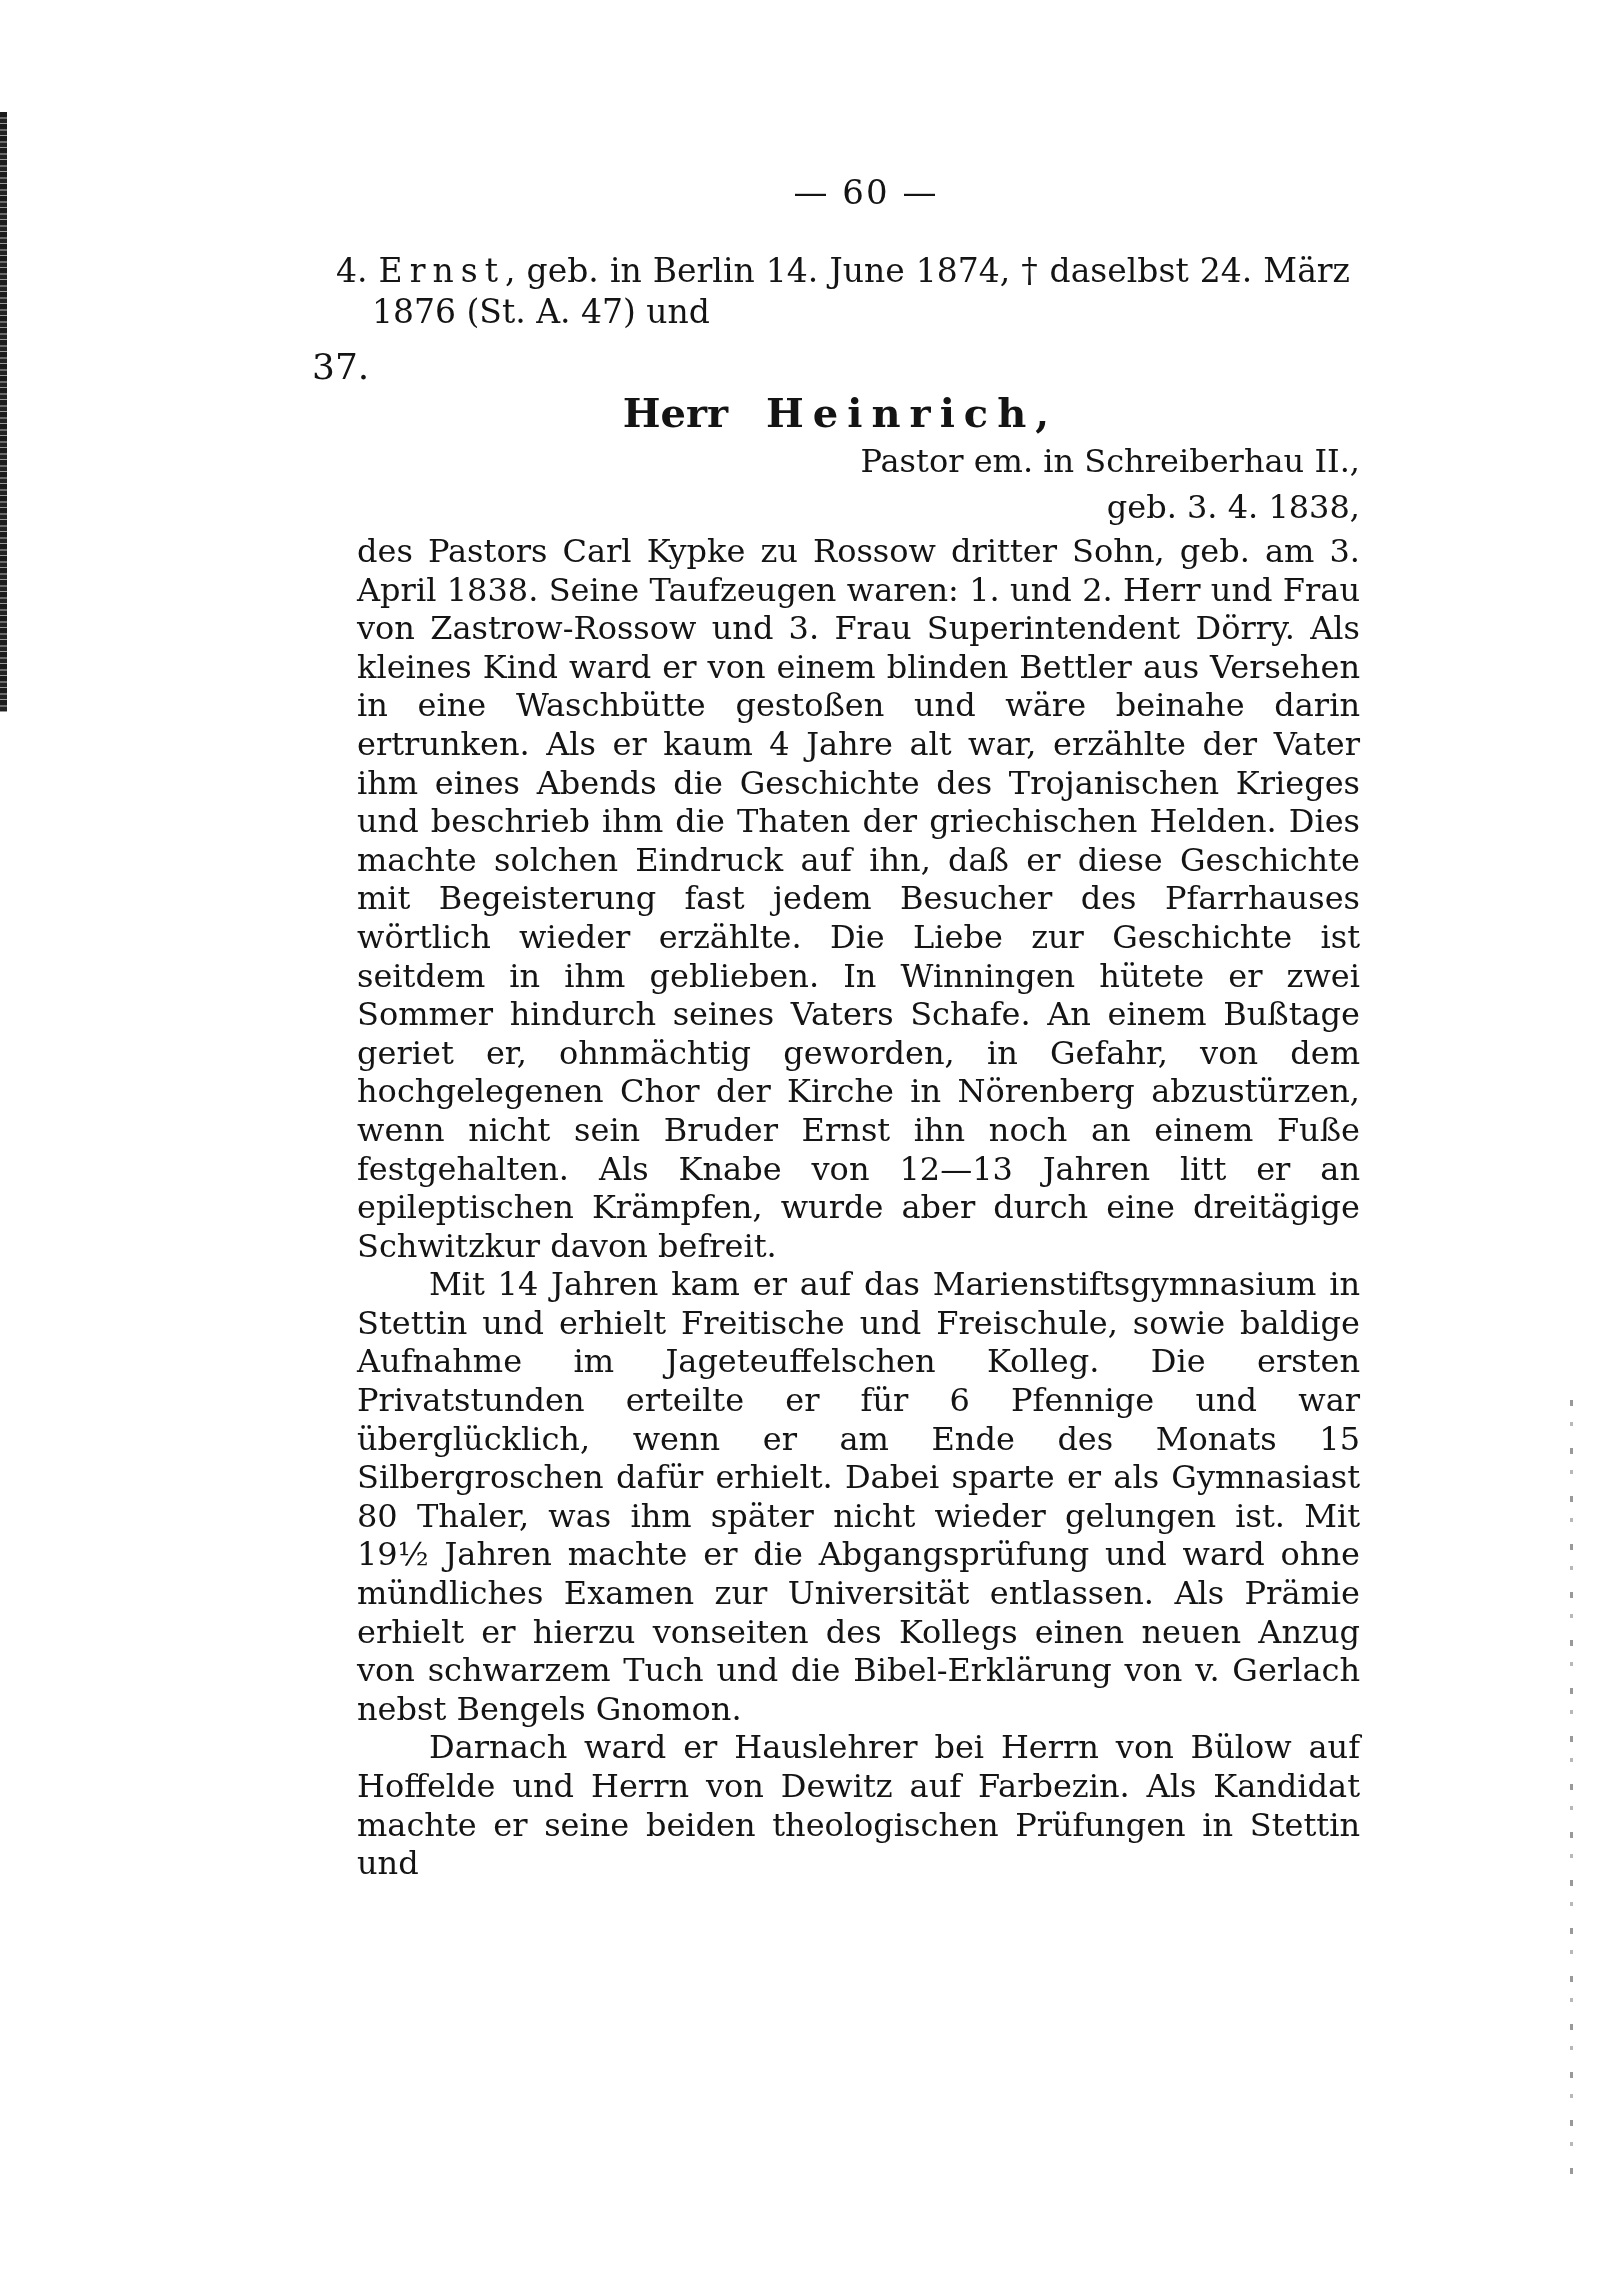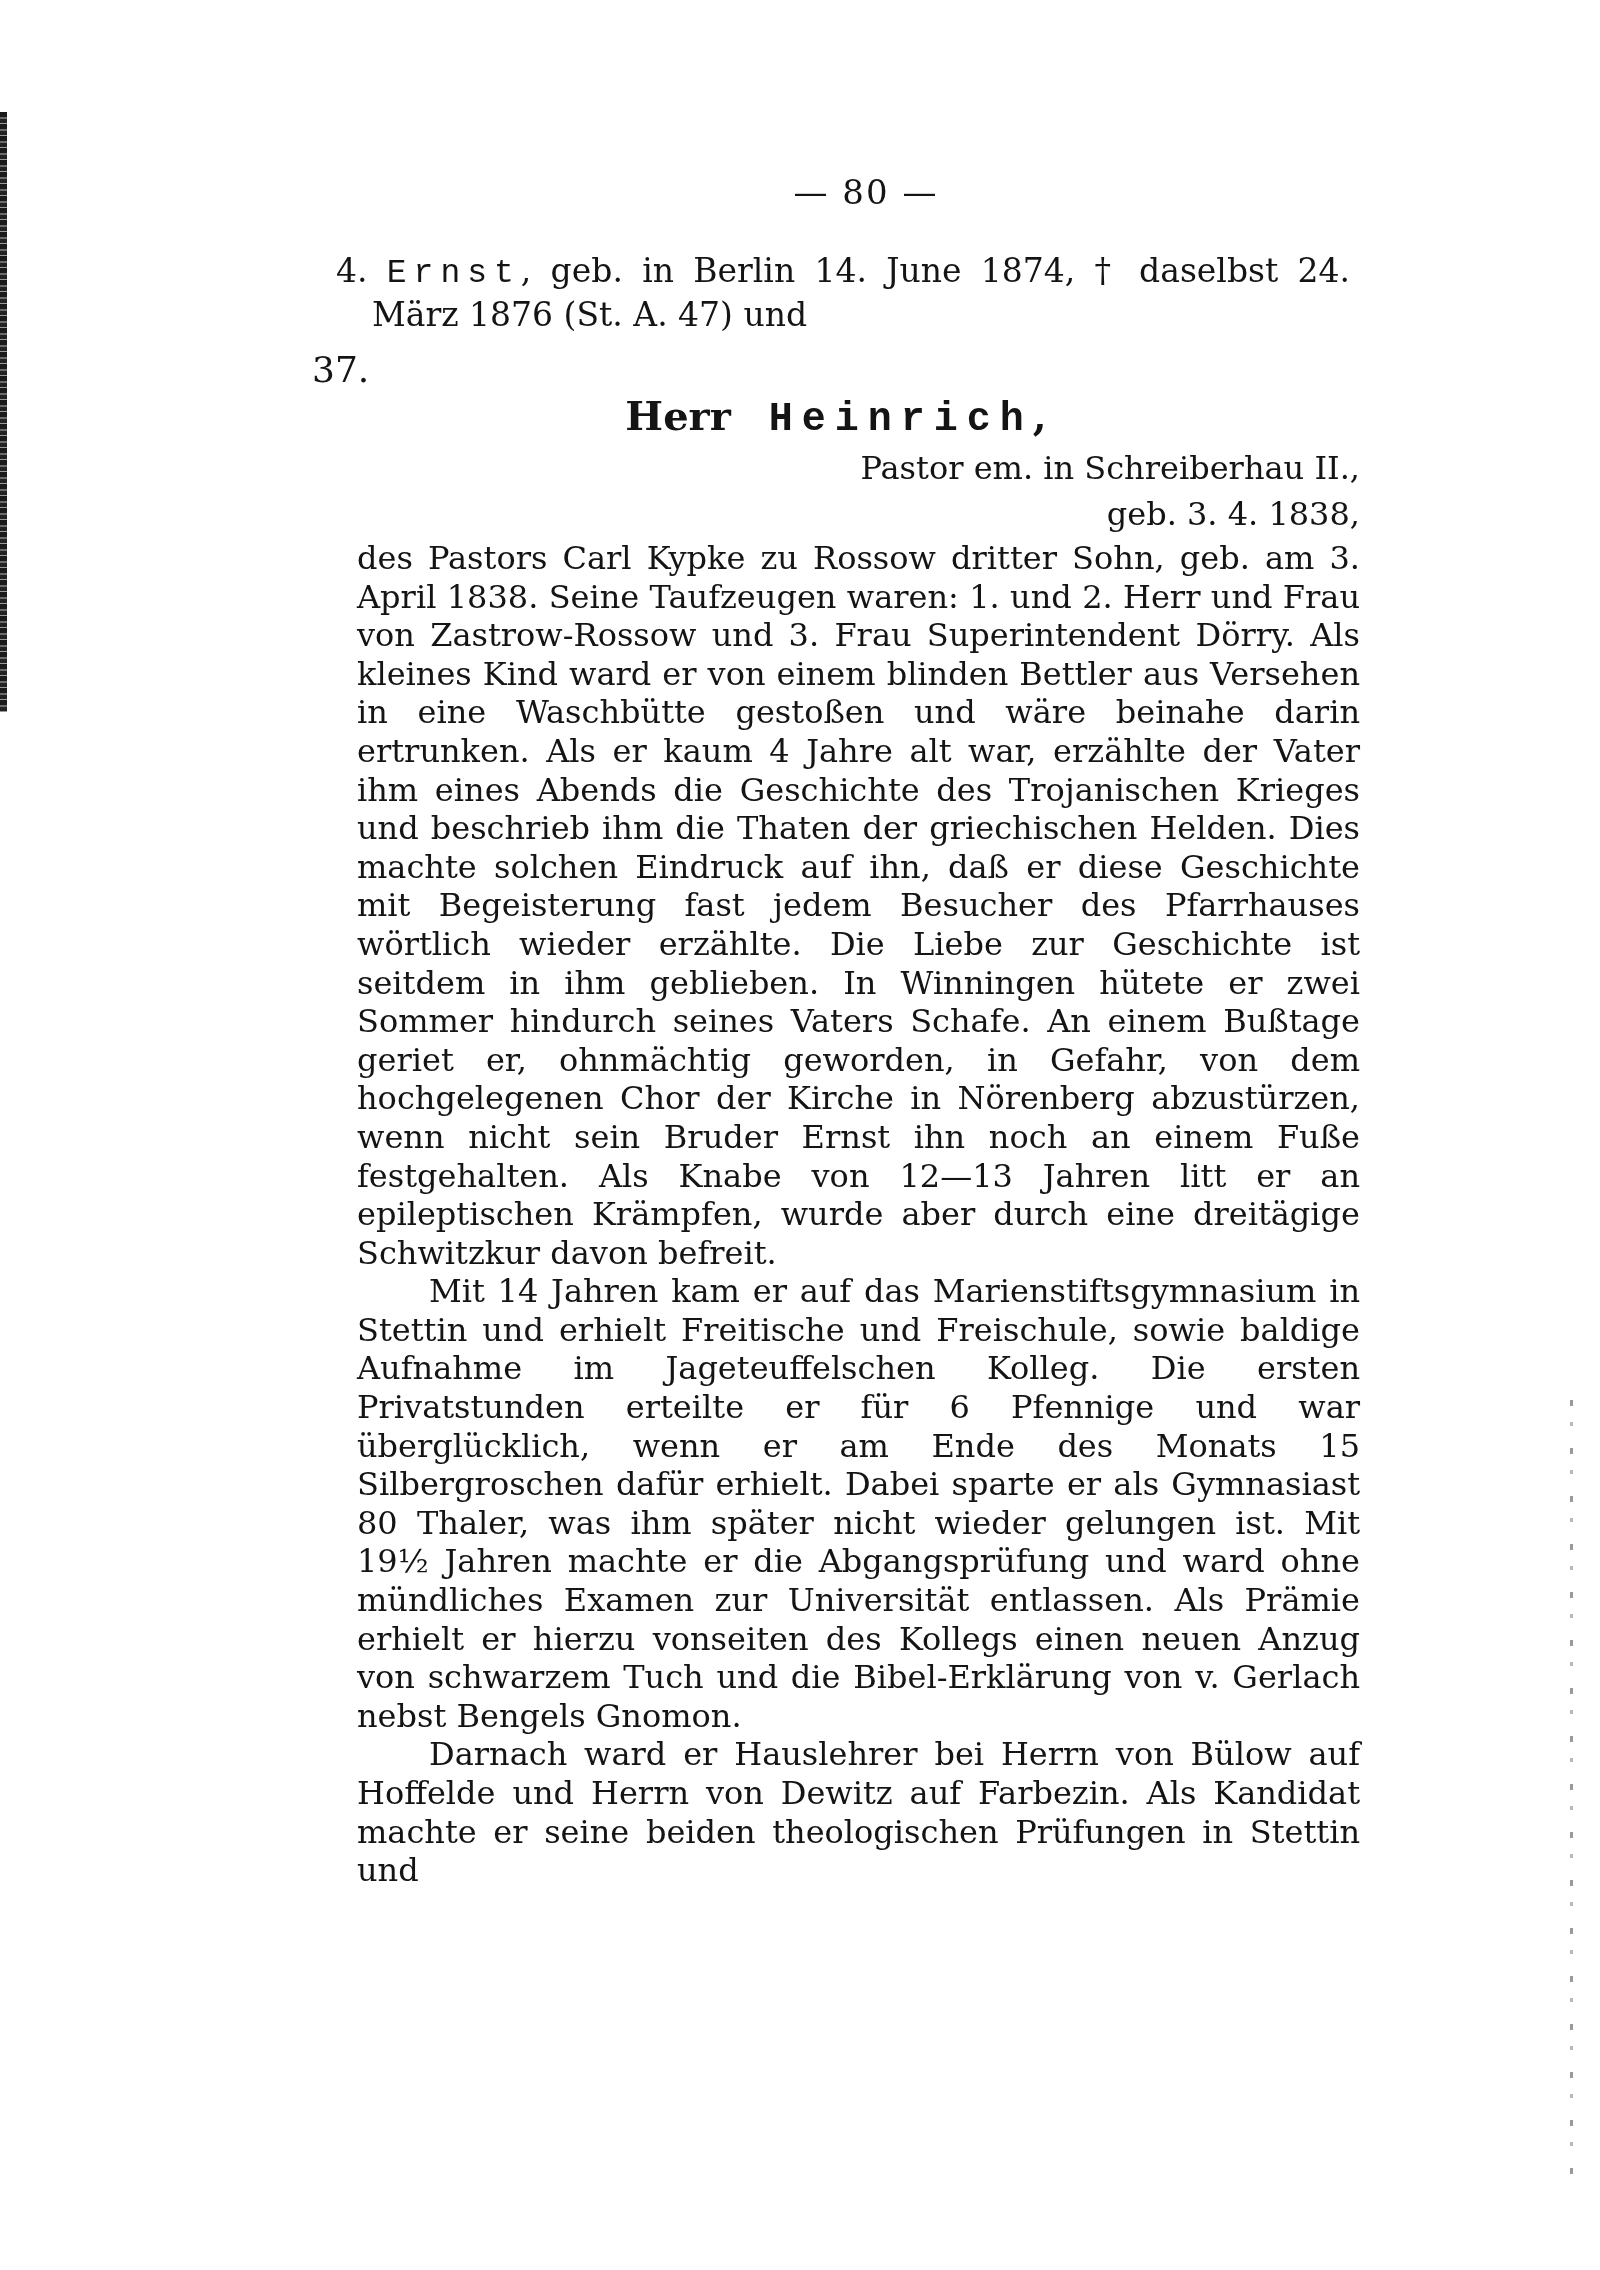--- a/index.html
+++ b/index.html
@@ -49,21 +49,20 @@
       font-size: 33px;
       line-height: 41px;
       text-align: justify;
       padding-left: 36px;
       text-indent: -36px;
       margin-left: 24px;
       margin-right: 10px;
     }
     .spaced {
       letter-spacing: 7px;
-      font-family: Liberation Mono, monospace;
     }
     .entry-number {
       font-size: 36px;
       margin-top: 14px;
       line-height: 42px;
     }
     .entry-name {
       text-align: center;
       font-size: 40px;
       line-height: 50px;
@@ -90,21 +89,21 @@
     }
   </style>
 </head>
 <body>
 
 <div class="scan-edge-left"></div>
 <div class="scan-edge-right"></div>
 
 <div class="page">
 
-  <div class="page-number">— 80 —</div>
+  <div class="page-number">— 60 —</div>
 
   <div class="list-item">
     <span>4.</span>
     <span class="spaced">Ernst</span><span>, geb. in Berlin 14. June 1874, † daselbst 24. März 1876 (St. A. 47) und</span>
   </div>
 
 
   <div class="entry-number">37.</div>
 
   <div class="entry-name">

